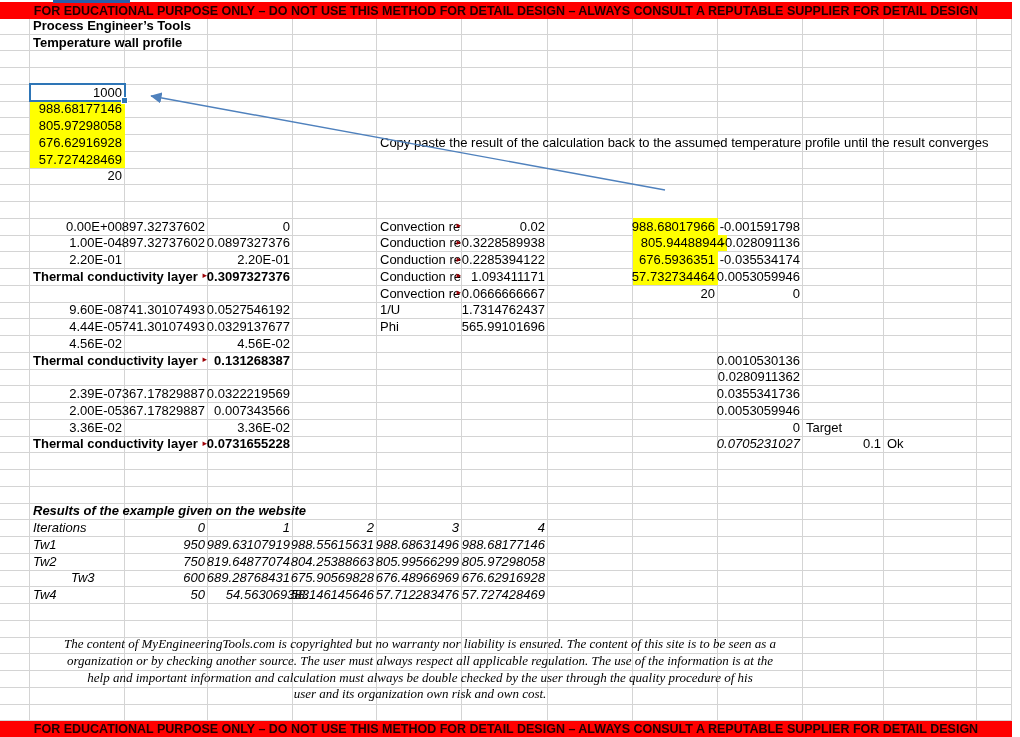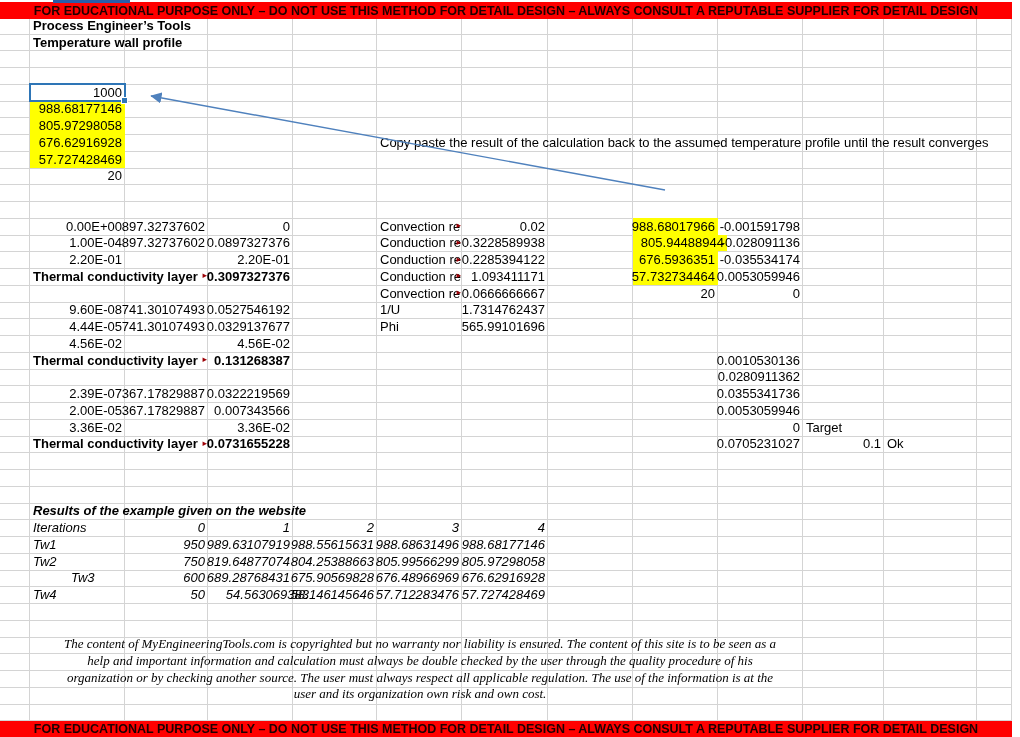--- a/index.html
+++ b/index.html
@@ -308,21 +308,21 @@
       <div class="cell" style="left: 803px; width: 81px; top: 418.75px; height: 16.75px;">
         <span>Target</span>
       </div>
       <div class="cell b m" style="left: 30px; width: 178px; top: 435.5px; height: 16.75px;">
         <span>Thermal conductivity layer</span>
         <span class="mark">▸</span>
       </div>
       <div class="cell r b" style="left: 208px; width: 85px; top: 435.5px; height: 16.75px;">
         <span>0.0731655228</span>
       </div>
-      <div class="cell r" style="left: 718px; width: 85px; top: 435.5px; height: 16.75px;">
+      <div class="cell r" style="left: 718px; width: 85px; top: 435.5px; height: 16.75px; font-style: italic;">
         <span>0.0705231027</span>
       </div>
       <div class="cell r" style="left: 803px; width: 81px; top: 435.5px; height: 16.75px;">
         <span>0.1</span>
       </div>
       <div class="cell" style="left: 884px; width: 93px; top: 435.5px; height: 16.75px;">
         <span>Ok</span>
       </div>
       <div class="cell b i" style="left: 30px; width: 347px; top: 502.5px; height: 16.75px;">
         <span>Results of the example given on the website</span>
@@ -428,19 +428,19 @@
     <defs>
       <marker id="ah" markerWidth="9" markerHeight="8" refX="7.5" refY="4" orient="auto">
         <path d="M0,0 L8,4 L0,8 z"></path>
       </marker>
     </defs>
     <line x1="665" y1="190" x2="151" y2="96" marker-end="url(#ah)"></line>
   </svg>
 
   <div id="disclaimer">
     <div class="dline">The content of MyEngineeringTools.com is copyrighted but no warranty nor liability is ensured. The content of this site is to be seen as a</div>
+    <div class="dline">organization or by checking another source. The user must always respect all applicable regulation. The use of the information is at the</div>
     <div class="dline">help and important information and calculation must always be double checked by the user through the quality procedure of his</div>
-    <div class="dline">organization or by checking another source. The user must always respect all applicable regulation. The use of the information is at the</div>
     <div class="dline">user and its organization own risk and own cost.</div>
   </div>
 
   <div id="bottom-banner" class="banner">FOR EDUCATIONAL PURPOSE ONLY – DO NOT USE THIS METHOD FOR DETAIL DESIGN – ALWAYS CONSULT A REPUTABLE SUPPLIER FOR DETAIL DESIGN</div>
 </div>
 
 </body></html>

